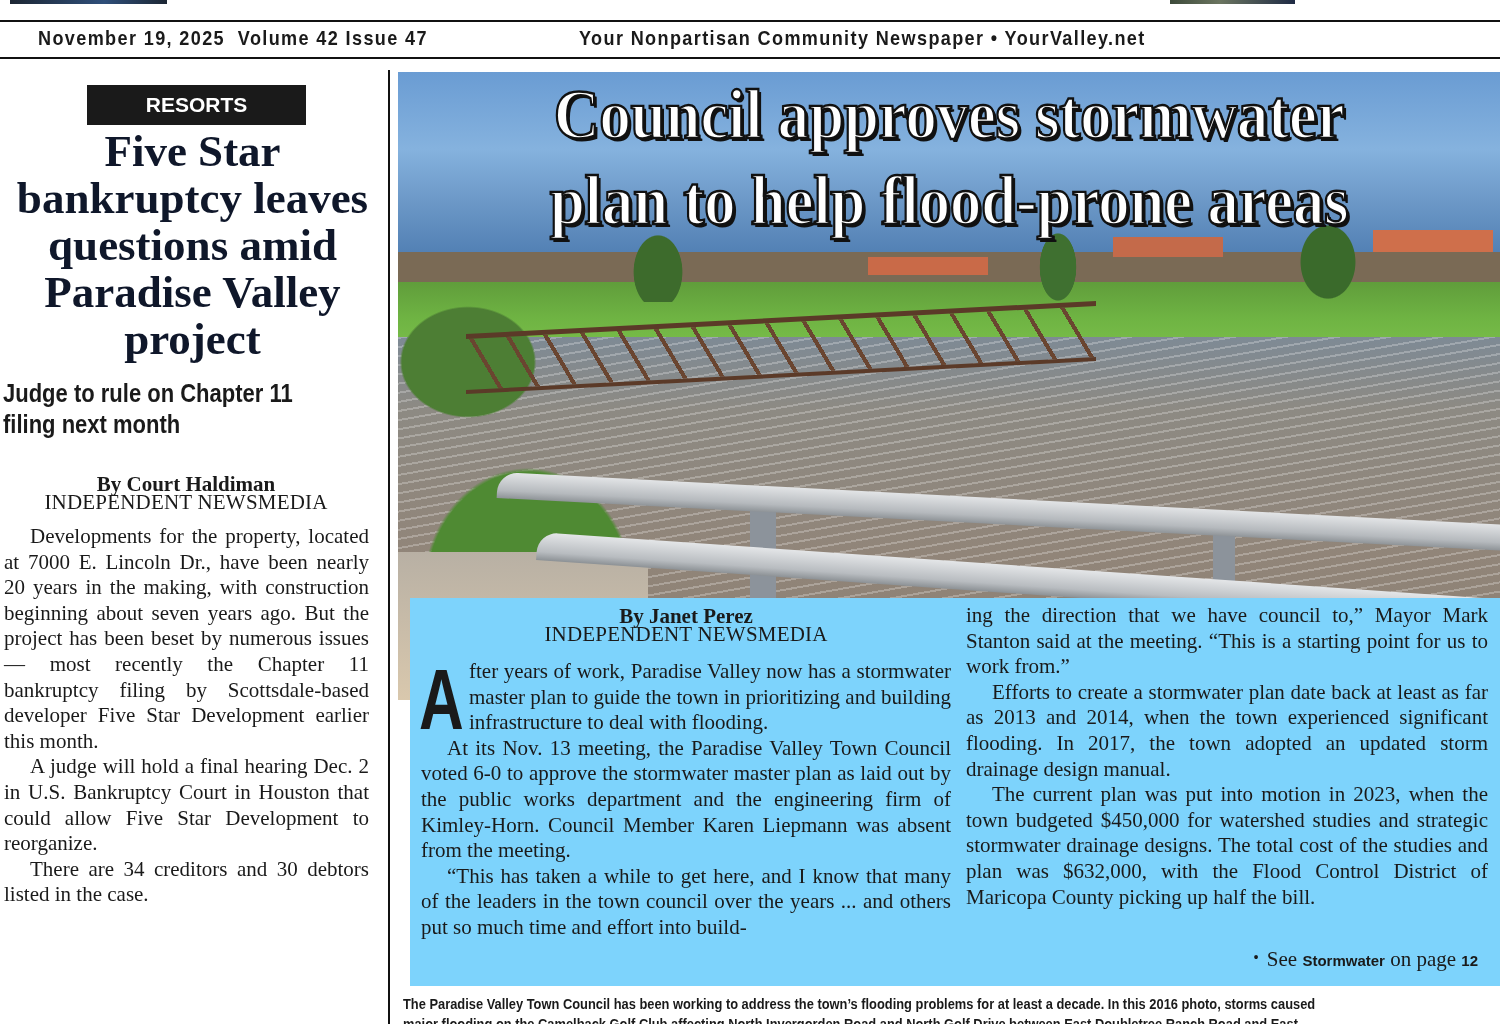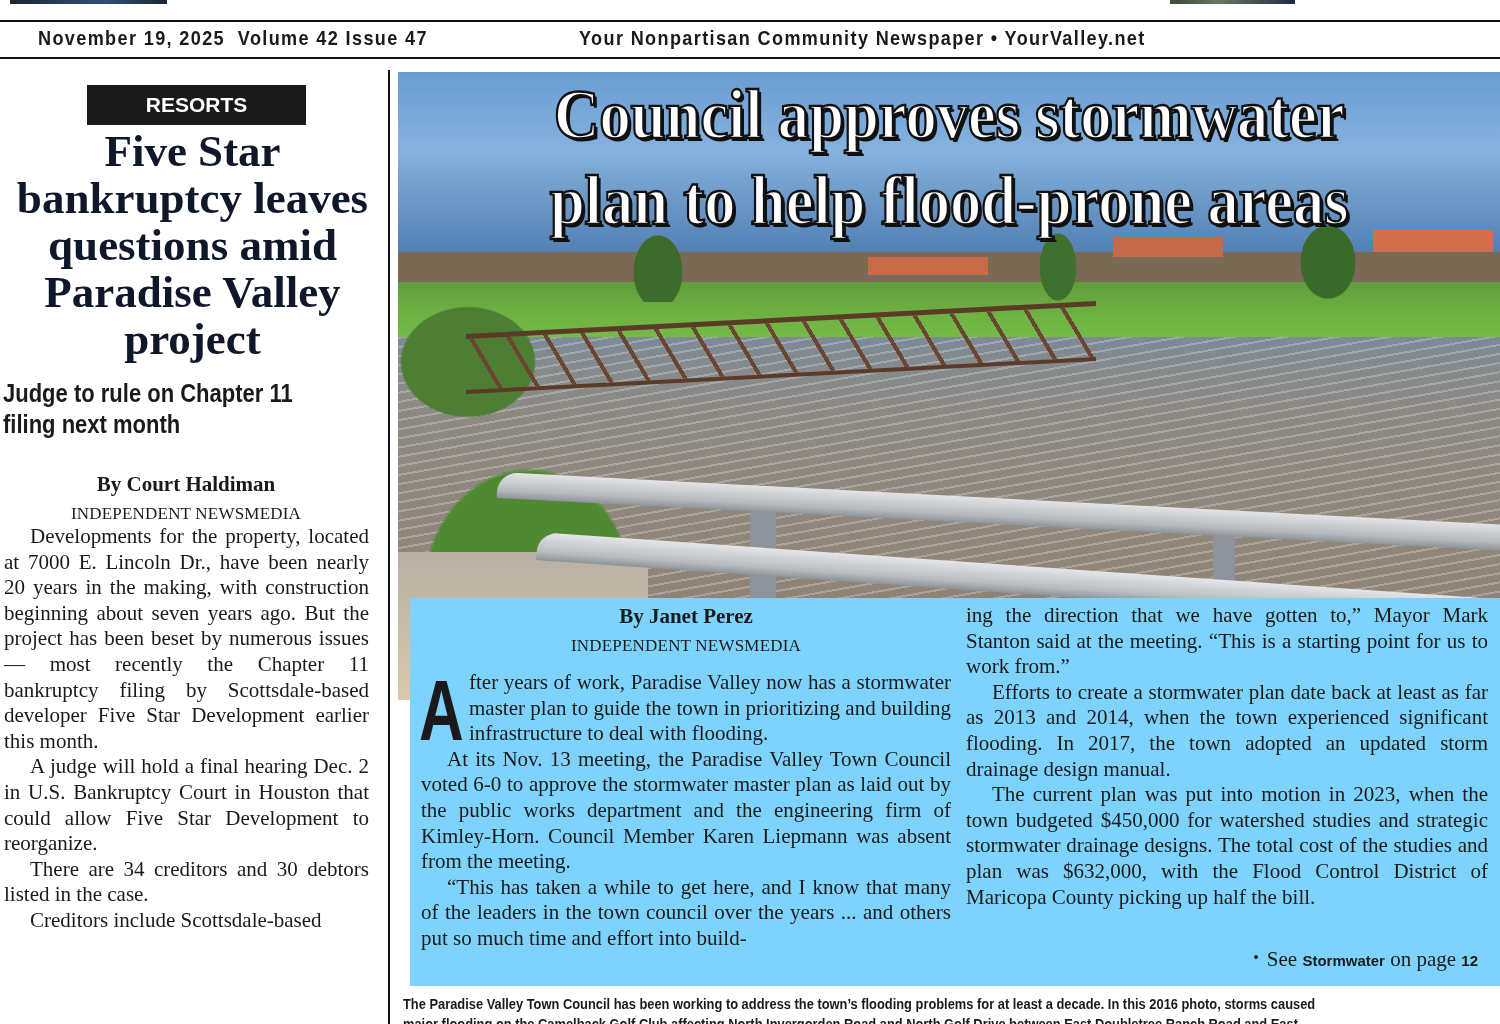--- a/index.html
+++ b/index.html
@@ -34,21 +34,21 @@
     .left-headline {
       position: absolute; left: 0; top: 52px; width: 385px; text-align: center; font-family: "Liberation Serif", serif;
       font-weight: bold; font-size: 45px; line-height: 47px; color: #0f172a;
     }
     .left-subhead {
       position: absolute; left: 3px; top: 302px; width: 360px; font-family: "Liberation Sans", sans-serif; font-weight: bold;
       font-size: 25px; line-height: 31px; color: #1a1a1a; transform: scaleX(0.88); transform-origin: left top;
     }
     .byline { text-align: center; font-family: "Liberation Serif", serif; }
     .byline .name { font-weight: bold; font-size: 21px; line-height: 22px; }
-    .byline .org { font-size: 17px; line-height: 15px; letter-spacing: 0.2px; margin-top: 11px; }
+    .byline .org { font-size: 21px; line-height: 15px; letter-spacing: 0.2px; }
     .left-byline { position: absolute; left: 0; top: 397px; width: 372px; }
     .left-body { position: absolute; left: 4px; top: 448px; width: 365px; }
     .para {
       font-family: "Liberation Serif", serif; font-size: 21px; line-height: 25.6px; text-align: justify; text-indent: 26px;
       color: #1a1a1a; hyphens: manual;
     }
 
     
     .main-photo {
       position: absolute; left: 398px; top: 72px; width: 1102px; height: 628px; overflow: hidden;
@@ -144,21 +144,20 @@
   </h2>
   <div class="left-subhead">Judge to rule on Chapter 11 filing next month</div>
   <div class="byline left-byline">
     <div class="name">By Court Haldiman</div>
     <div class="org">INDEPENDENT NEWSMEDIA</div>
   </div>
   <div class="left-body">
     <p class="para">Developments for the property, located at 7000 E. Lincoln Dr., have been nearly 20 years in the making, with construction beginning about seven years ago. But the project has been beset by numerous issues — most recently the Chapter 11 bankruptcy filing by Scottsdale-based develop­er Five Star Development earlier this month.</p>
     <p class="para">A judge will hold a final hearing Dec. 2 in U.S. Bankruptcy Court in Houston that could allow Five Star Development to reorganize.</p>
     <p class="para">There are 34 creditors and 30 debt­ors listed in the case.</p>
-    <p class="para">Creditors include Scottsdale-based</p>
   </div>
 </div>
 <div class="col-divider"></div>
 
 <div class="main-photo">
   <div class="photo-sky"></div>
   <div class="photo-grass"></div>
   <div class="photo-trees"></div>
   <div class="photo-roof1"></div>
   <div class="photo-roof2"></div>
@@ -183,21 +182,21 @@
       <div class="name">By Janet Perez</div>
       <div class="org">INDEPENDENT NEWSMEDIA</div>
     </div>
     <div class="story-body">
       <p class="para wide drop-cap-para"><span class="drop-cap">A</span><span>fter years of work, Paradise Valley now has a stormwater master plan to guide the town in pri­oritizing and building infrastructure to deal with flooding.</span></p>
       <p class="para wide">At its Nov. 13 meeting, the Paradise Valley Town Council voted 6-0 to approve the stormwater master plan as laid out by the public works department and the engineering firm of Kimley-Horn. Council Mem­ber Karen Liepmann was absent from the meeting.</p>
       <p class="para wide">“This has taken a while to get here, and I know that many of the leaders in the town council over the years ... and others put so much time and effort into build-</p>
     </div>
   </div>
   <div class="story-col2">
-    <p class="para wide" style="text-indent:0">ing the direction that we have gotten to,” Mayor Mark Stanton said at the meeting. “This is a starting point for us to work from.”</p>
+    <p class="para wide" style="text-indent:0">ing the direction that we have council to,” Mayor Mark Stanton said at the meeting. “This is a starting point for us to work from.”</p>
     <p class="para wide">Efforts to create a stormwater plan date back at least as far as 2013 and 2014, when the town experienced significant flooding. In 2017, the town adopted an up­dated storm drainage design manual.</p>
     <p class="para wide">The current plan was put into motion in 2023, when the town budgeted $450,000 for watershed studies and strategic stormwater drainage designs. The total cost of the studies and plan was $632,000, with the Flood Control District of Maricopa County picking up half the bill.</p>
   </div>
   <div class="see-more">
     <span class="bullet">•</span><span>See</span>
     <span class="b">Stormwater</span>
     <span>on page</span>
     <span class="b">12</span>
   </div>
 </div>

